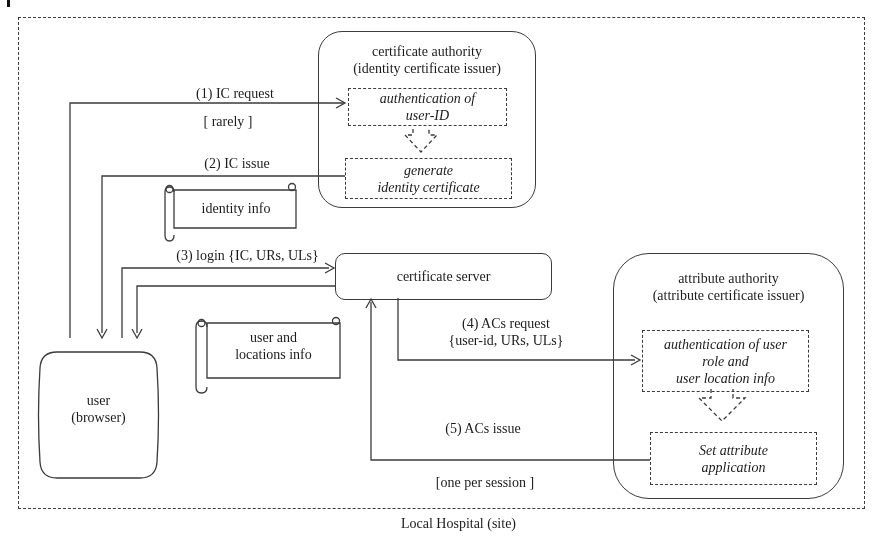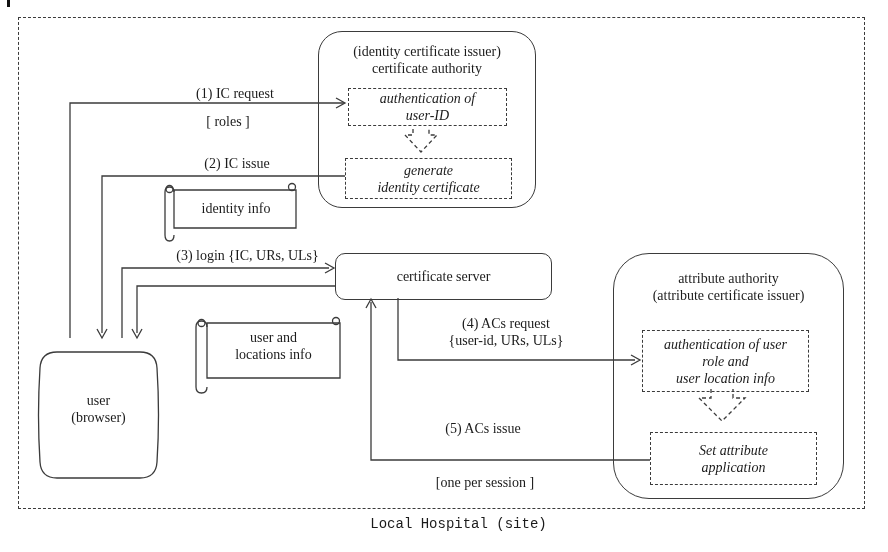--- a/index.html
+++ b/index.html
@@ -4,21 +4,21 @@
 <style>
   html,body{margin:0;padding:0;background:#fff;}
   .stage{
     position:relative;width:888px;height:552px;background:var(--bg,#fff);
     font-family:"Liberation Serif","DejaVu Serif",serif;
     color:var(--text,#1b1b1b);font-size:14px;overflow:hidden;
   }
   .abs{position:absolute;}
   .corner-mark{left:7px;top:0;width:3px;height:7px;background:#111;}
   .outer-border{left:18px;top:17px;width:845px;height:490px;border:1px dashed var(--line,#3b3b3b);}
-  .caption{left:36px;top:516px;width:845px;text-align:center;font-family:Liberation Mono, monospace;}
+  .caption{left:36px;top:516px;width:845px;text-align:center;}
   .rbox{border:1px solid var(--line,#3b3b3b);background:transparent;}
   .ca-box{left:318px;top:31px;width:216px;height:175px;border-radius:24px;}
   .as-box{left:335px;top:253px;width:215px;height:45px;border-radius:10px;}
   .as-box .one-line{line-height:45px;text-align:center;}
   .aa-box{left:613px;top:253px;width:229px;height:244px;border-radius:36px;}
   .box-title{text-align:center;line-height:17px;}
   .ca-box .box-title{padding-top:11px;}
   .aa-box .box-title{padding-top:16px;}
   .step{border:1px dashed var(--line,#3b3b3b);display:flex;flex-direction:column;
         align-items:center;justify-content:center;text-align:center;line-height:17px;font-style:italic;}
@@ -87,22 +87,22 @@
       <path class="ln" d="M207,323 H340 V378 H207 Z"></path>
       <path class="ln" d="M196,327 Q196,321 201.5,321 Q207,321 207,327"></path>
       <path class="ln" d="M196,327 V387 Q196,393 201.5,393 Q207,393 207,387"></path>
       <circle class="ln" cx="201.5" cy="323" r="3.5"></circle>
       <circle class="ln" cx="336" cy="321" r="3.5"></circle>
     </g>
   </svg>
 
   <div class="abs rbox ca-box">
     <div class="box-title">
+      <div>certificate authority</div>
       <div>(identity certificate issuer)</div>
-      <div>certificate authority</div>
     </div>
   </div>
   <div class="abs step step-ca-auth">
     <div>authentication of</div>
     <div>user-ID</div>
   </div>
   <div class="abs step step-ca-gen">
     <div>generate</div>
     <div>identity certificate</div>
   </div>
@@ -132,21 +132,21 @@
     <div>(browser)</div>
   </div>
 
   <div class="abs lbl lbl-identity">identity info</div>
   <div class="abs lbl lbl-roles">
     <div>user and</div>
     <div>locations info</div>
   </div>
 
   <div class="abs lbl lbl-ic-request">(1) IC request</div>
-  <div class="abs lbl lbl-rarely">[ roles ]</div>
+  <div class="abs lbl lbl-rarely">[ rarely ]</div>
   <div class="abs lbl lbl-ic-issue">(2) IC issue</div>
   <div class="abs lbl lbl-login">(3) login {IC, URs, ULs}</div>
   <div class="abs lbl lbl-acs-request">
     <div>(4) ACs request</div>
     <div>{user-id, URs, ULs}</div>
   </div>
   <div class="abs lbl lbl-acs-issue">(5) ACs issue</div>
   <div class="abs lbl lbl-session">[one per session ]</div>
 
   <div class="abs caption">Local Hospital (site)</div>

